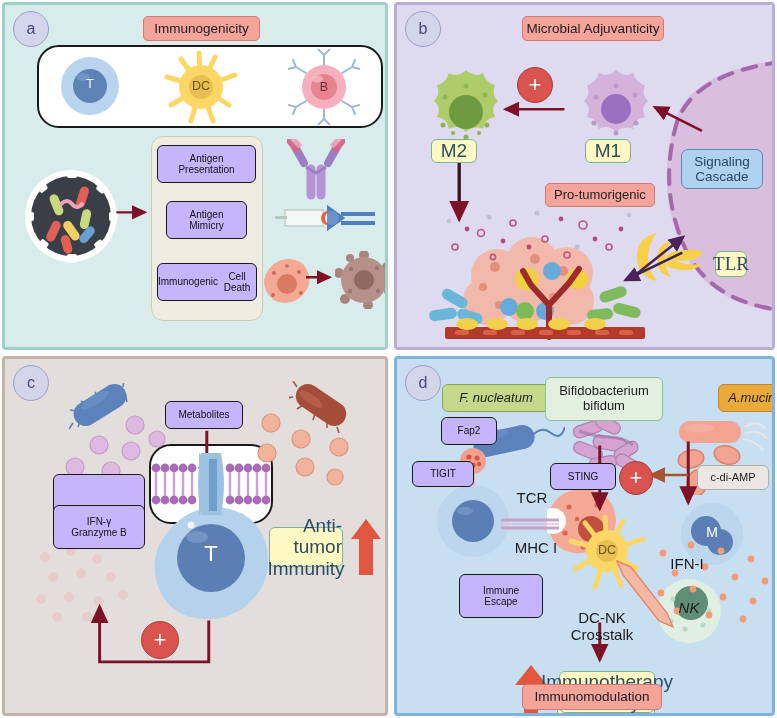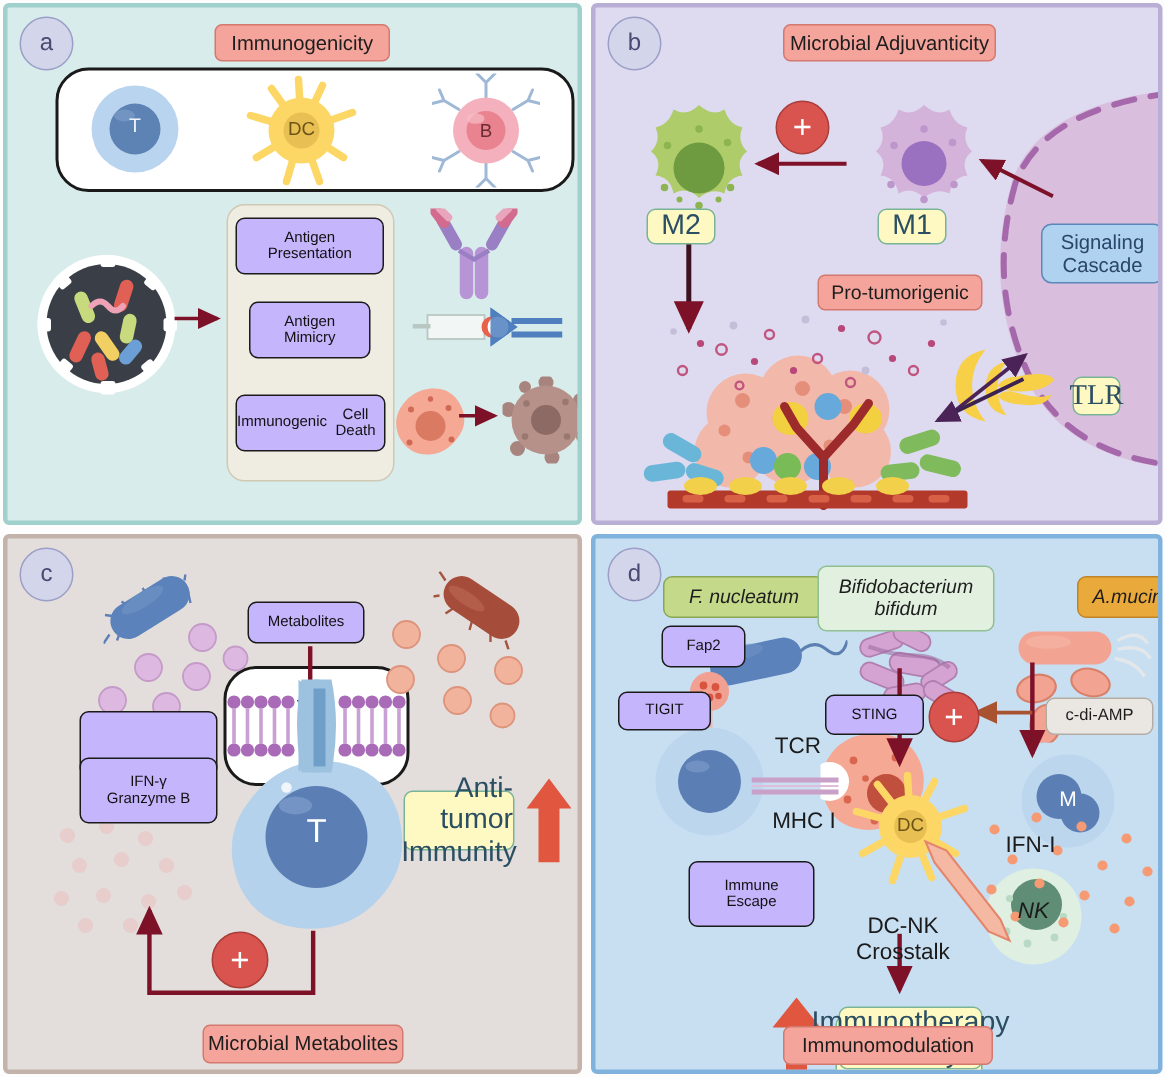--- a/index.html
+++ b/index.html
@@ -17,21 +17,21 @@
     display:flex;align-items:center;justify-content:center;z-index:30;}
 
   
   .chip{position:absolute;box-sizing:border-box;display:flex;align-items:center;justify-content:center;
     text-align:center;line-height:1.12;z-index:20;}
   .chip-salmon{background:#f4a49b;border:1.4px solid #d4796e;border-radius:5px;color:#1d1d1d;font-size:13.5px;}
   .chip-white{background:#c4b5fd;border:1.8px solid #1a1a1a;border-radius:6px;color:#111;font-size:10px;}
   .chip-greenout{background:#fef9c3;border:1.5px solid #79b496;border-radius:6px;color:#2b4e63;font-size:19px;text-align:right;}
   .chip-blue{background:#aed2ef;border:1.6px solid #5b88b8;border-radius:7px;color:#2b4668;font-size:13.5px;}
   .chip-olive{background:#c4d98a;border:1.5px solid #8aa757;border-radius:6px;color:#1d1d1d;font-size:13px;font-style:italic;}
-  .chip-palegreen{background:#e2f0df;border:1.5px solid #8fbf92;border-radius:6px;color:#1d1d1d;font-size:13px;font-style:italic;}
+  .chip-palegreen{background:#e2f0df;border:1.5px solid #8fbf92;border-radius:6px;color:#1d1d1d;font-size:13px;}
   .chip-orange{background:#e9a93b;border:1.5px solid #bf8527;border-radius:6px;color:#1d1d1d;font-size:13px;font-style:italic;}
   .chip-grey{background:#eae7e3;border:1.3px solid #b3aca4;border-radius:6px;color:#1d1d1d;font-size:11px;}
   .plain-text{position:absolute;color:#1b1b1b;font-size:14px;text-align:center;line-height:1.15;z-index:20;}
 
   .roundbox{position:absolute;box-sizing:border-box;z-index:5;}
   .wbox{background:#ffffff;border:2.4px solid #1a1a1a;border-radius:22px;}
   .creambox{background:#efece2;border:1.6px solid #cfc9b4;border-radius:12px;}
 
   .plus{position:absolute;border-radius:50%;background:#d9534f;border:1.5px solid #a83d39;
     display:flex;align-items:center;justify-content:center;color:#fff;font-size:22px;line-height:1;z-index:22;}
@@ -243,21 +243,21 @@
           <circle cx="43" cy="19" r="2.5"></circle>
           <circle cx="43" cy="66" r="2.5"></circle>
         </g>
     </svg>
     <div class="chip chip-greenout" style="left:188px;top:134px;width:46px;height:24px;">M1</div>
 
     <div class="plus" style="left:120px;top:62px;width:34px;height:34px;">+</div>
 
     <div class="chip chip-salmon" style="left:148px;top:178px;width:110px;height:24px;font-size:13px;">Pro-tumorigenic</div>
 
-    <div class="chip chip-blue" style="left:297px;top:144px;width:82px;height:40px;flex-direction:column;">
+    <div class="chip chip-blue" style="left:284px;top:144px;width:82px;height:40px;flex-direction:column;">
       <span>Signaling</span>
       <span>Cascade</span>
     </div>
 
     <div class="chip chip-greenout" style="left:318px;top:246px;width:32px;height:26px;font-family:Liberation Serif, serif;">TLR</div>
 
     <svg class="art" style="left:238px;top:222px;" width="72" height="66" viewBox="0 0 72 66">
       <path d="M22 6 q-20 4 -20 24 q0 20 20 24 q-9 -11 -9 -24 q0 -13 9 -24 z" fill="#f7d047"></path>
       <path d="M36 14 q-14 3 -14 18 q0 15 14 18 q-6 -8 -6 -18 q0 -10 6 -18 z" fill="#f7d047"></path>
       <path d="M44 24 q18 -4 24 2 q-6 8 -24 8 q-10 0 -14 -4 q5 -6 14 -6 z" fill="#f7d047"></path>
@@ -498,21 +498,20 @@
           <circle cx="38" cy="50" r="5"></circle>
           <circle cx="68" cy="54" r="5"></circle>
         <circle cx="26" cy="70" r="5"></circle>
           <circle cx="56" cy="70" r="5"></circle>
           <circle cx="92" cy="48" r="5"></circle>
       </g>
     </svg>
 
     <div class="plus" style="left:136px;top:262px;width:36px;height:36px;">+</div>
 
-    <div class="chip chip-salmon" style="left:130px;top:324px;width:134px;height:26px;">Microbial Metabolites</div>
 
     <svg class="layer" viewBox="0 0 386 360">
       <defs>
         <marker id="c-arrow" markerWidth="7" markerHeight="7" refX="5.5" refY="3" orient="auto">
           <path d="M0,0 L6.5,3 L0,6 Z" fill="#7d1128"></path>
         </marker>
       </defs>
       <line x1="205" y1="73" x2="205" y2="126" stroke="#7d1128" stroke-width="3" marker-end="url(#c-arrow)"></line>
       <path d="M207 266 L207 308 L96 308 L96 252" fill="none" stroke="#7d1128" stroke-width="3" marker-end="url(#c-arrow)"></path>
     </svg>

